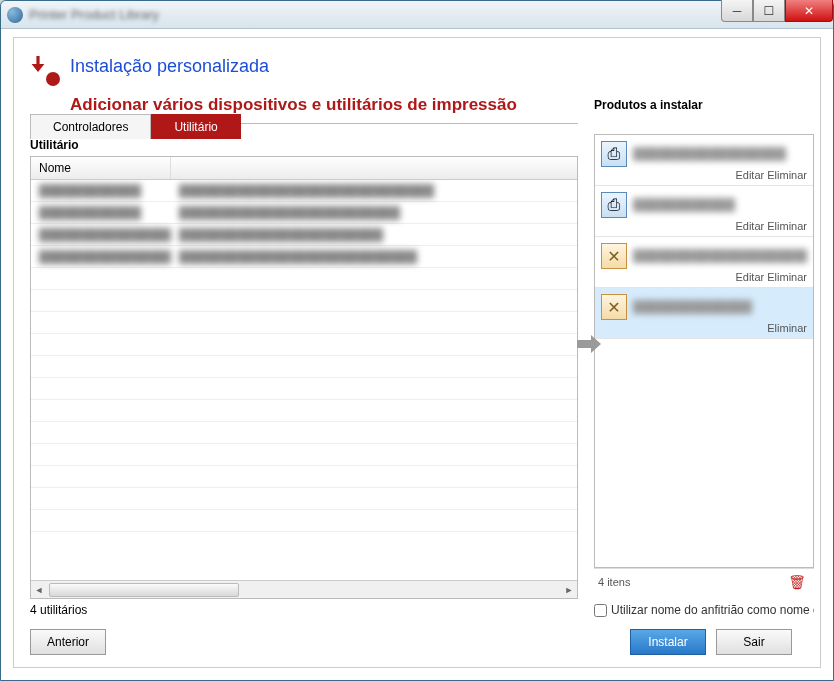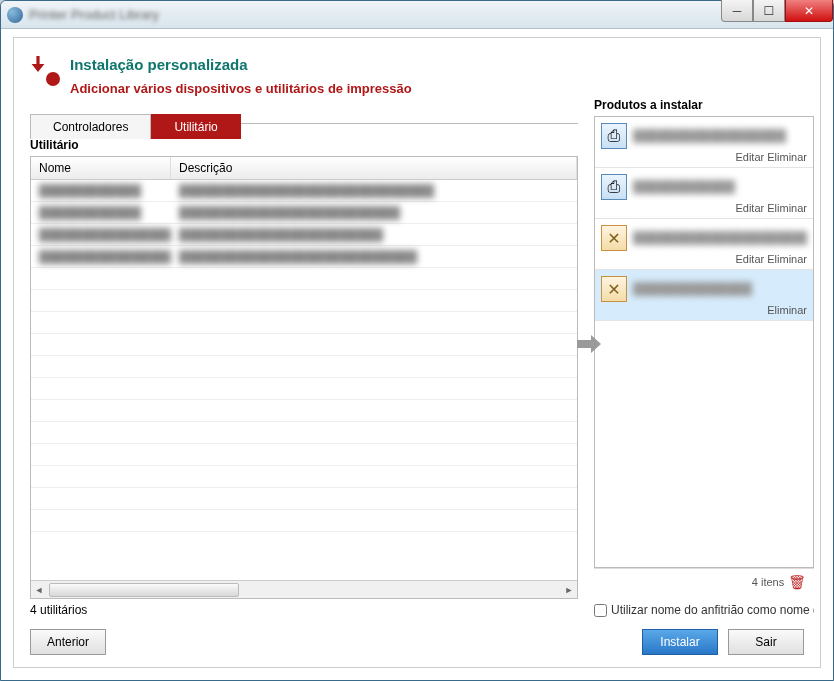--- a/index.html
+++ b/index.html
@@ -70,22 +70,22 @@
 .header-icon .arrow {
   position: absolute; width: 16px; height: 16px;
   background: #b01818;
   clip-path: polygon(40% 0, 60% 0, 60% 50%, 90% 50%, 50% 100%, 10% 50%, 40% 50%);
 }
 .header-icon .gear {
   position: absolute; width: 14px; height: 14px;
   right: 0; bottom: 0;
   background: #b01818; border-radius: 50%;
 }
-.header-text h2 { font-size: 15px; font-weight: bold; color: #0f766e; }
-.header-text .sub { font-size: 13px; color: #b01818; font-weight: bold; margin-top: 8px; }
+.header-text h2 { font-size: 18px; font-weight: normal; color: #1d4ed8; }
+.header-text .sub { font-size: 17px; color: #b01818; font-weight: bold; margin-top: 18px; }
 .body-split {
   display: flex;
   position: absolute;
   top: 60px; left: 0; right: 0; bottom: 50px;
 }
 .left-panel {
   flex: 1 1 auto;
   padding: 0 12px 0 16px;
   display: flex; flex-direction: column;
   position: relative;
@@ -168,21 +168,21 @@
 .count-label { margin-top: 4px; font-size: 12px; }
 .transfer-arrow {
   position: absolute;
   left: 562px;
   top: 296px;
   width: 26px; height: 20px;
   color: #888;
   display:flex; align-items:center; justify-content:center;
 }
 .transfer-arrow svg { width: 24px; height: 18px; }
-.right-title { font-weight: bold; margin-top: 0; margin-bottom: 4px; }
+.right-title { font-weight: bold; margin-top: 0; margin-bottom: 22px; }
 .product-list {
   border: 1px solid #bbb;
   flex: 1;
   overflow: hidden;
   background: #fff;
 }
 .product-item {
   border-bottom: 1px solid #e4e4e4;
   padding: 6px 6px 4px 6px;
   position: relative;
@@ -200,34 +200,34 @@
 .pi-icon.tool { border-color:#c89040; background:linear-gradient(to bottom,#fff4e0,#f4dca8); color:#806020;}
 .pi-name { flex:1; filter: blur(3px); color:#999; font-size:12px; white-space:nowrap; overflow:hidden;}
 .pi-actions { text-align: right; margin-top: 2px; font-size: 11px; }
 .pi-actions span { color: #555; margin-left: 0; cursor: pointer; }
 .footer-row {
   display: flex; align-items: center;
   border-top: 1px solid #ddd;
   padding: 3px 4px;
   font-size: 11px; color:#555;
 }
-.footer-row .count { flex: 1; text-align: right; }
+.footer-row .count { flex: 1; }
 .trash-icon { color: #c02020; font-size: 14px; cursor:pointer; padding:2px 4px;}
 .checkbox-row {
   display: flex; align-items: center;
   margin-top: 8px;
   font-size: 12px;
   color: #333;
   white-space: nowrap;
   overflow: hidden;
 }
 .checkbox-row input { margin-right: 4px; }
 .bottom-bar {
   position: absolute;
-  left: 0; right: 0; bottom: 0;
+  left: 0; right: 12px; bottom: 0;
   height: 50px;
   display: flex; align-items: center;
   padding: 0 16px;
 }
 .bottom-bar .spacer { flex: 1; }
 .btn {
   min-width: 76px; height: 26px;
   padding: 0 14px;
   border: 1px solid #999;
   background: linear-gradient(to bottom, #fafafa, #e0e0e0);
@@ -272,21 +272,20 @@
     <div class="body-split">
       <div class="left-panel">
         <div class="tabs">
           <div class="tab">Controladores</div>
           <div class="tab active">Utilitário</div>
         </div>
         <div class="section-label">Utilitário</div>
         <div class="table-container">
           <div class="table-head">
             <div class="th name">Nome</div>
-            <div class="th desc">Descrição</div>
           </div>
           <div class="table-body">
             <div class="tr">
               <div class="td name">████████████</div>
               <div class="td desc">██████████████████████████████</div>
             </div>
             <div class="tr">
               <div class="td name">████████████</div>
               <div class="td desc">██████████████████████████</div>
             </div>

